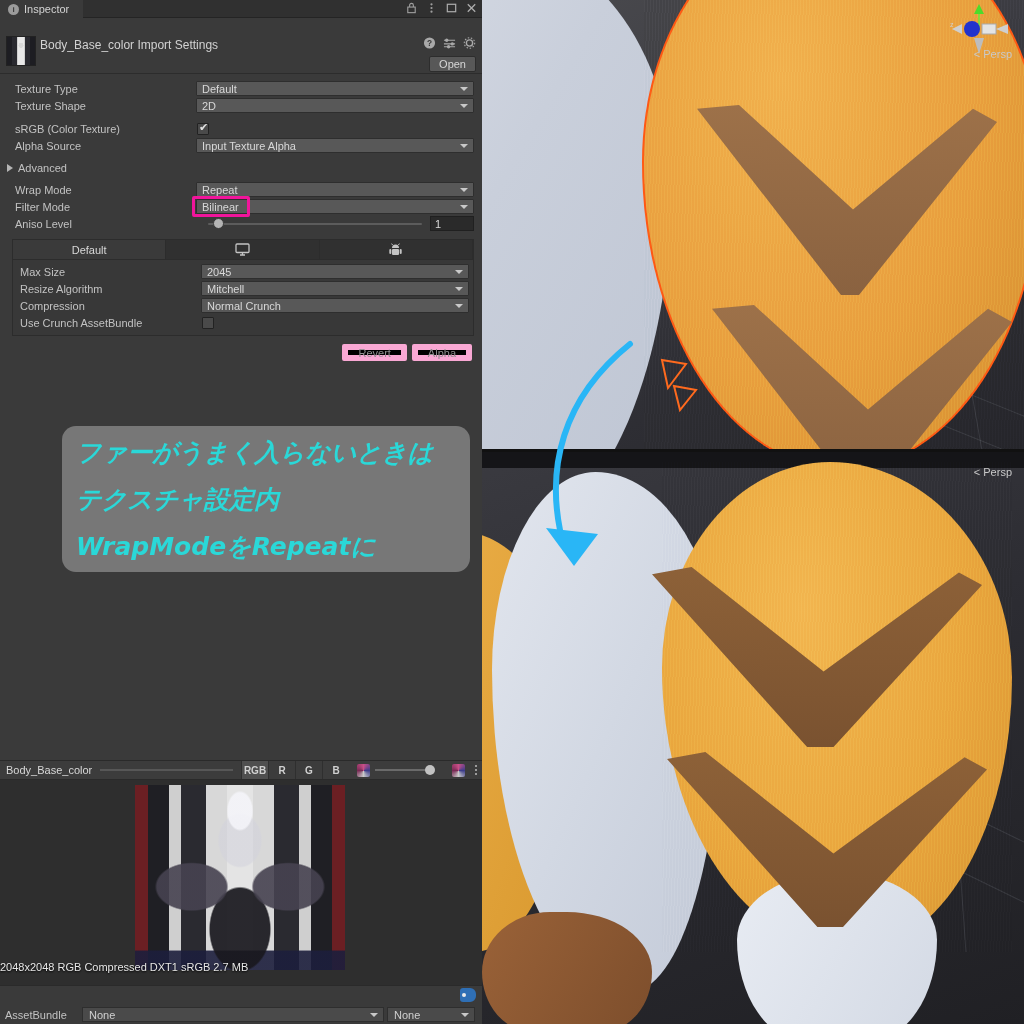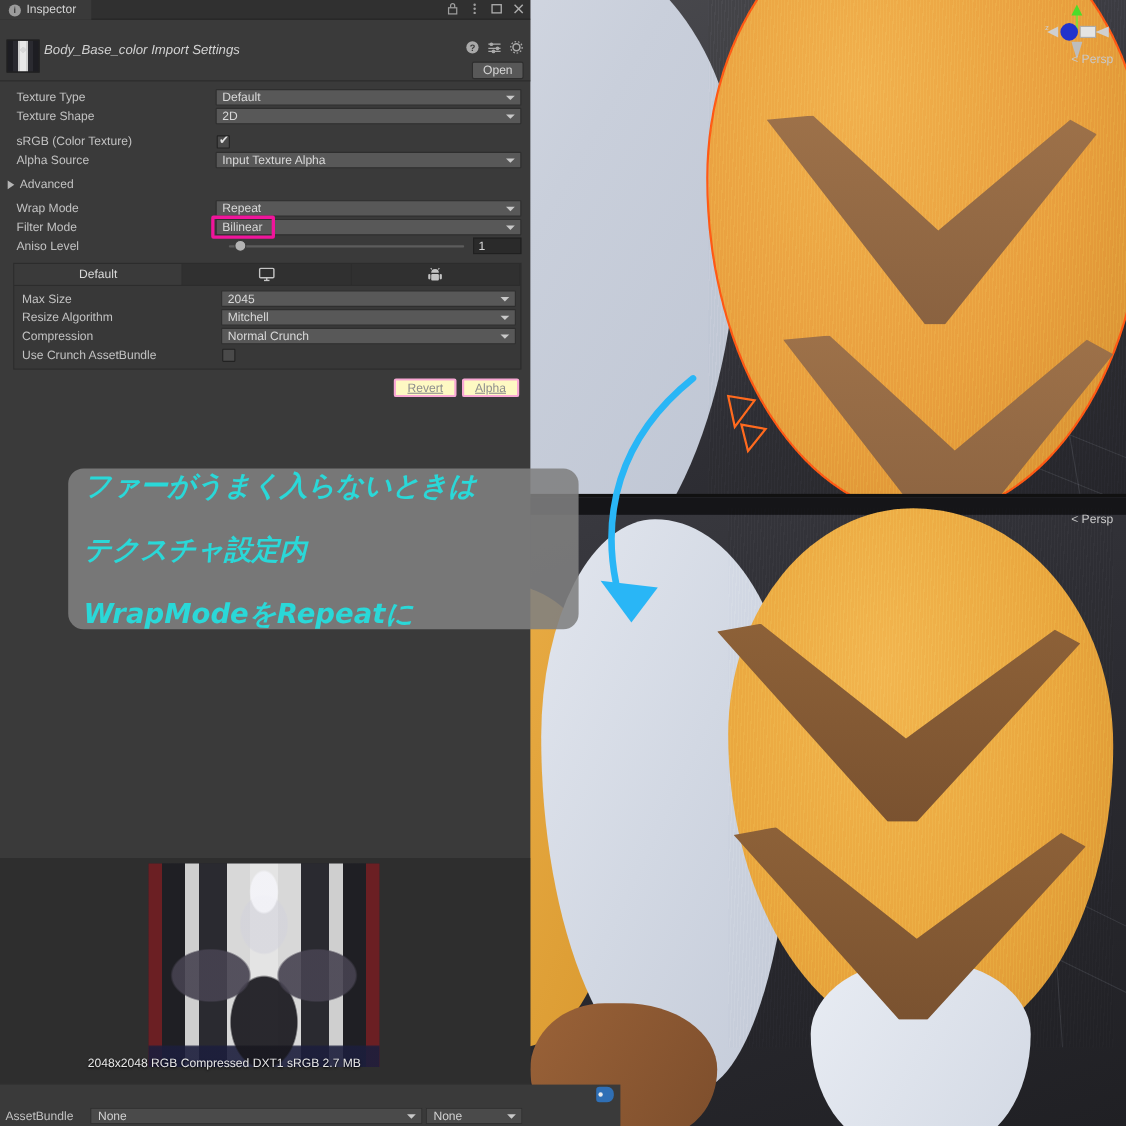--- a/index.html
+++ b/index.html
@@ -138,21 +138,21 @@
   }
   #asset-thumb {
     position:absolute; left:6px; top:18px; width:30px; height:30px;
     background:
       radial-gradient(circle at 50% 30%, #d8d8d8 0 10%, transparent 11%),
       linear-gradient(90deg,#1d1d22 0 18%, #2a2a30 18% 34%, #cfcfcf 34% 40%, #e8e8e8 40% 60%, #cfcfcf 60% 66%, #2a2a30 66% 82%, #1d1d22 82% 100%),
       #1a1a1f;
     border:1px solid #222;
   }
   #header-title {
-    position:absolute; left:40px; top:20px; font-size:12px; color:#d2d2d2;font-style:italic;
+    position:absolute; left:40px; top:20px; font-size:12px; color:#d2d2d2;
   }
   .header-icons { position:absolute; right:6px; top:18px; display:flex; gap:7px; align-items:center; }
   #open-button {
     position:absolute; right:6px; top:38px; height:16px; padding:0 9px;
     background:#585858; border:1px solid #2d2d2d; border-radius:2px;
     color:#d6d6d6; font-size:11px; display:flex; align-items:center;
   }
 
   .body { position:relative; padding:6px 4px 0 4px; }
 
@@ -198,29 +198,29 @@
   .plat-tab {
     flex:1; display:flex; align-items:center; justify-content:center;
     font-size:11px; color:#c7c7c7; border-right:1px solid #2c2c2c;
   }
   .plat-tab.active { background:#3a3a3a; color:#d8d8d8; }
   .plat-rows { padding:3px 0 4px 0; }
   .plat-rows .lbl { width:188px; padding-left:7px; }
 
   .action-row { display:flex; justify-content:flex-end; gap:5px; margin:8px 6px 0 0; }
   .btn-flat {
-    height:17px; padding:0 10px; background:#fef9c3; border:2px solid #f9a8d4;
-    border-radius:2px; color:#8e8e8e; font-size:11px; display:flex; align-items:center;text-decoration:underline;
+    height:17px; padding:0 10px; background:#000000; border:6px solid #f9a8d4;
+    border-radius:2px; color:#8e8e8e; font-size:11px; display:flex; align-items:center;
   }
 
   
   #caption-box {
-    position:absolute; left:62px; top:426px; width:464px; height:146px;
+    position:absolute; left:62px; top:426px; width:408px; height:146px;
     background:rgba(128,128,128,0.88); border-radius:14px;
-    padding:10px 14px; display:flex; flex-direction:column; justify-content:center; gap:25px;
+    padding:10px 14px; display:flex; flex-direction:column; justify-content:center; gap:14px;
   }
   .cap-line {
     color:#2ad8d8; font-size:25px; font-weight:bold; font-style:italic;
     font-family:"DejaVu Sans", sans-serif; white-space:nowrap; letter-spacing:0px;
   }
 
   
   #wrap-highlight {
     position:absolute; left:192px; top:196px; width:58px; height:21px;
     border:3px solid #f0159b; border-radius:2px; pointer-events:none;
@@ -265,27 +265,27 @@
     content:""; position:absolute; inset:0;
     background:
       radial-gradient(ellipse at 50% 14%, rgba(245,245,250,.85) 0 8%, transparent 9%),
       radial-gradient(ellipse at 50% 30%, rgba(210,210,220,.55) 0 14%, transparent 15%),
       radial-gradient(ellipse at 27% 55%, rgba(70,66,80,.9) 0 16%, transparent 17%),
       radial-gradient(ellipse at 73% 55%, rgba(70,66,80,.9) 0 16%, transparent 17%),
       radial-gradient(ellipse at 50% 78%, rgba(25,24,30,.92) 0 20%, transparent 21%),
       linear-gradient(0deg, rgba(28,30,60,.9) 0 10%, transparent 11%);
   }
   #preview-info {
-    position:absolute; left:0; bottom:12px; width:408px; text-align:center;
+    position:absolute; left:0; bottom:12px; width:408px; text-align:left;
     font-size:11px; color:#e6e6e6; text-shadow:0 1px 2px #000;
   }
 
   #bottom-divider { position:absolute; left:0; top:985px; width:482px; height:1px; background:#2a2a2a; }
   #bottom-panel {
-    position:absolute; left:0; top:986px; width:564px; height:38px; background:#3a3a3a;
+    position:absolute; left:0; top:986px; width:482px; height:38px; background:#3a3a3a;
   }
   #tag-icon {
     position:absolute; right:6px; top:2px; width:16px; height:14px;
     background:#2f6fb5; border-radius:3px 6px 6px 3px;
     display:flex; align-items:center; justify-content:flex-start; padding-left:2px;
   }
   #tag-icon::after { content:""; width:4px;height:4px;border-radius:50%;background:#eaeaea; }
   #assetbundle-row {
     position:absolute; left:0; top:20px; width:482px; height:17px;
     display:flex; align-items:center;
@@ -537,20 +537,39 @@
         </div>
       </div>
 
       <div class="action-row">
         <div class="btn-flat">Revert</div>
         <div class="btn-flat">Alpha</div>
       </div>
 
     </div>
 
+    <div id="preview-bar">
+      <span id="preview-name">Body_Base_color</span>
+      <span id="preview-drag"></span>
+      <span class="ch-btn active">RGB</span>
+      <span class="ch-btn">R</span>
+      <span class="ch-btn">G</span>
+      <span class="ch-btn">B</span>
+      <span id="mip-slider">
+        <span class="mip-ico" style="position:absolute;left:2px;"></span>
+        <span id="mip-track"></span>
+        <span id="mip-knob"></span>
+      </span>
+      <span class="mip-ico" style="margin:0 5px;"></span>
+      <span id="preview-kebab">
+          <i></i>
+          <i></i>
+          <i></i>
+        </span>
+    </div>
 
     <div id="preview-area">
       <div id="texture-preview"></div>
       <div id="preview-info">2048x2048  RGB Compressed DXT1 sRGB  2.7 MB</div>
     </div>
 
     <div id="bottom-divider"></div>
     <div id="bottom-panel">
       <div id="tag-icon"></div>
       <div id="assetbundle-row">

